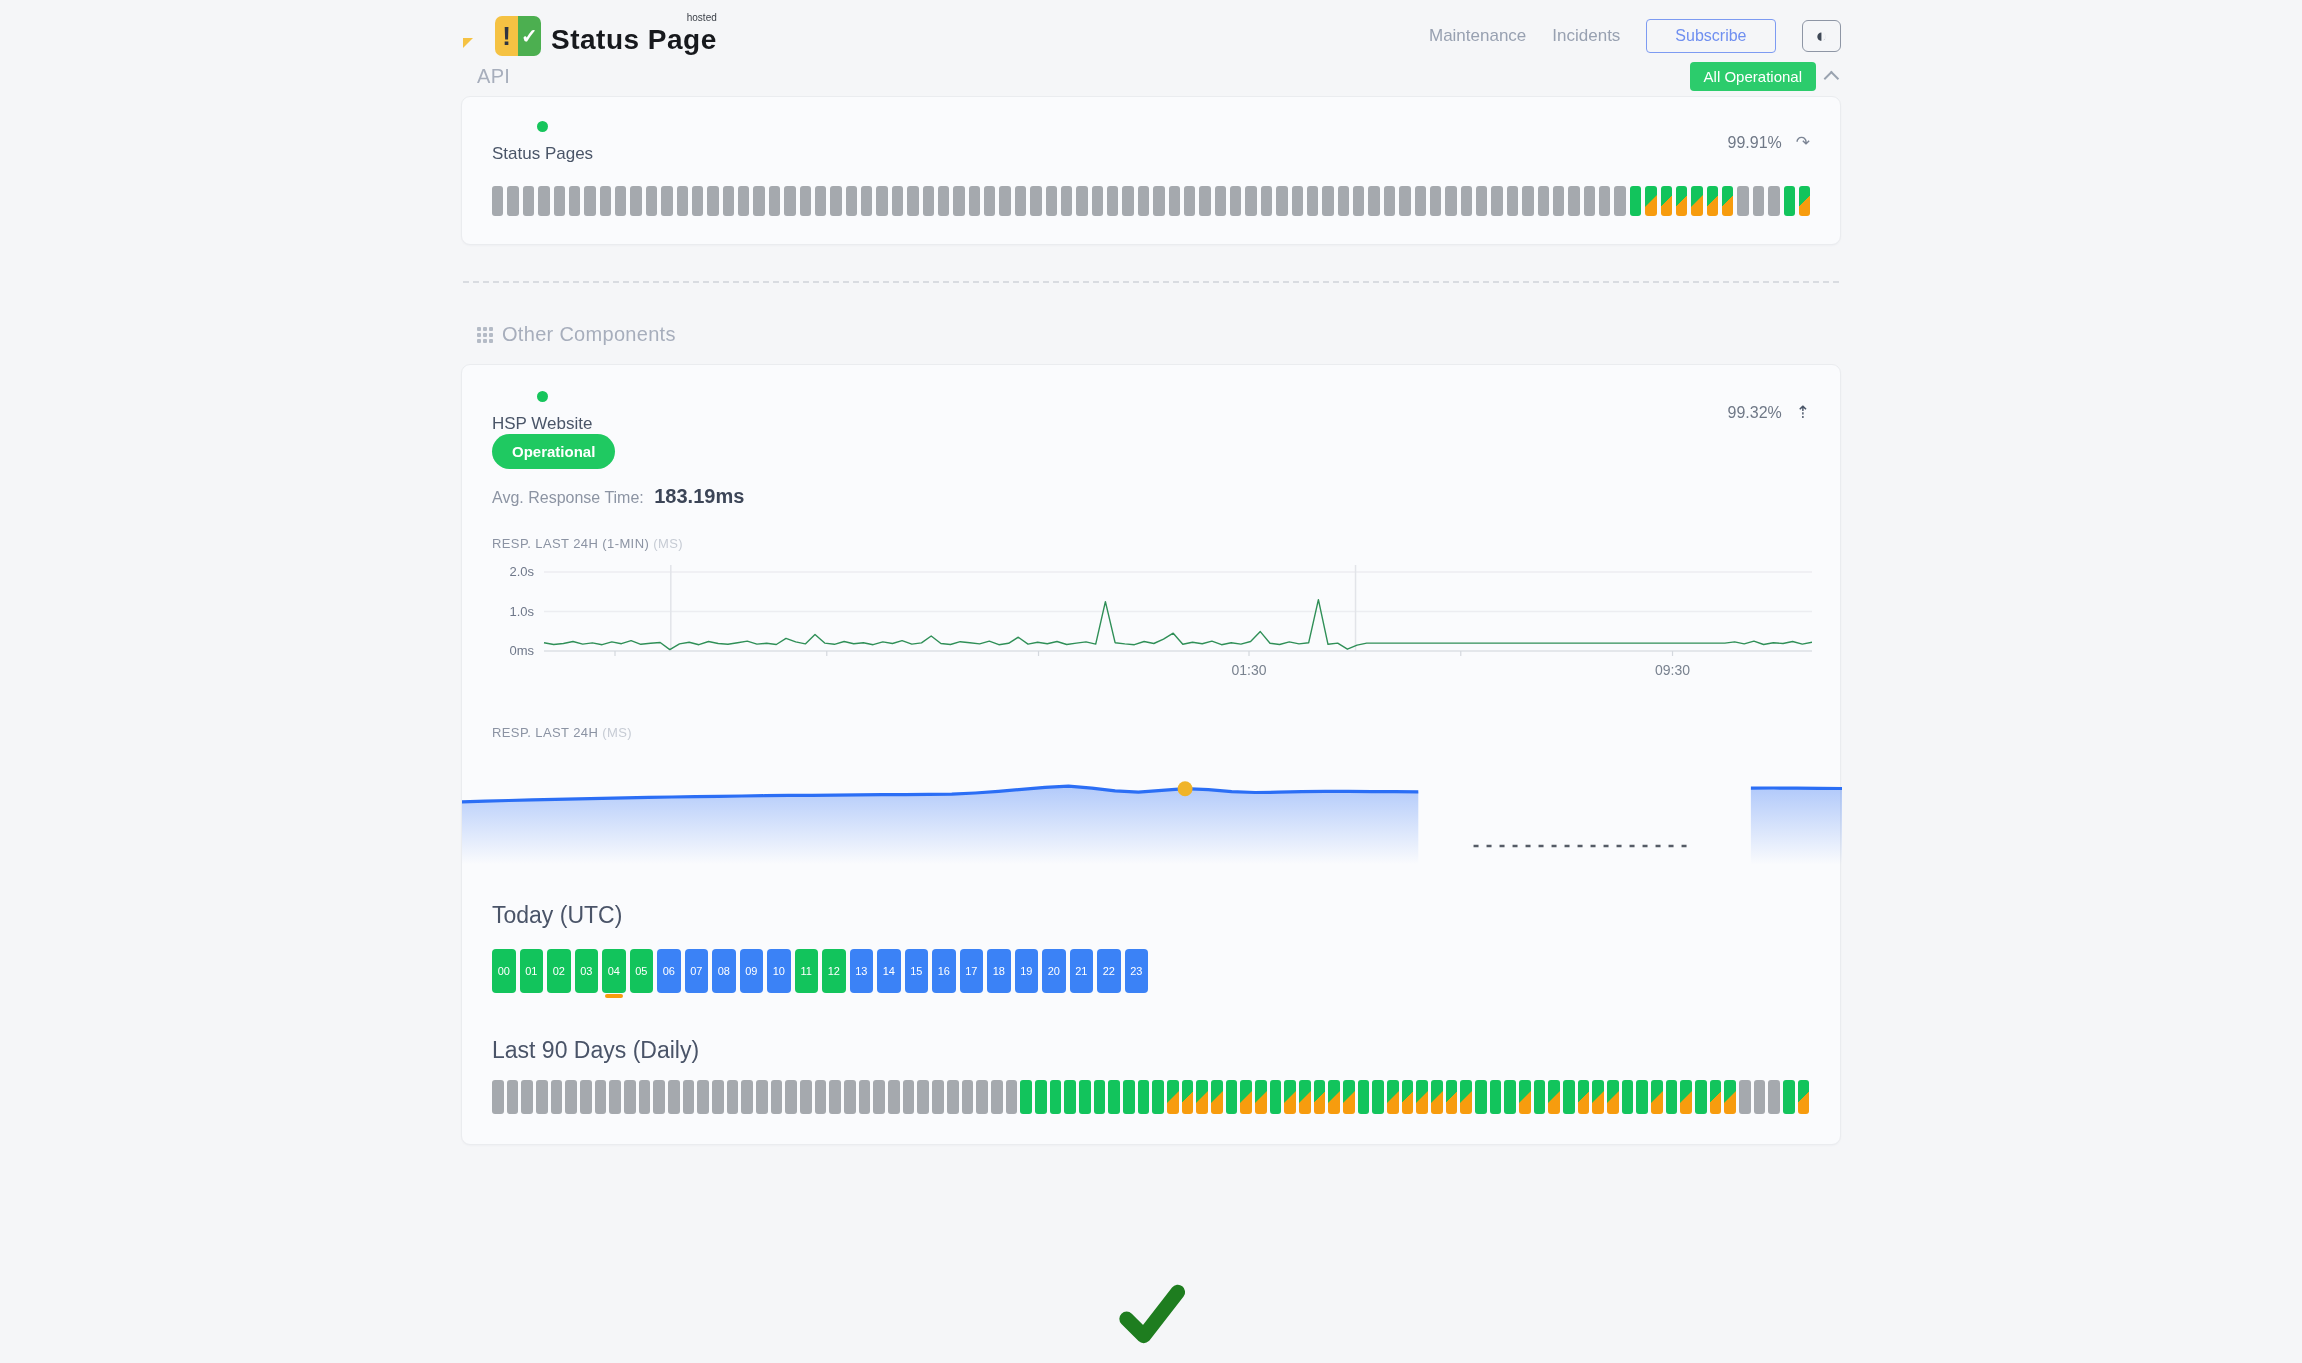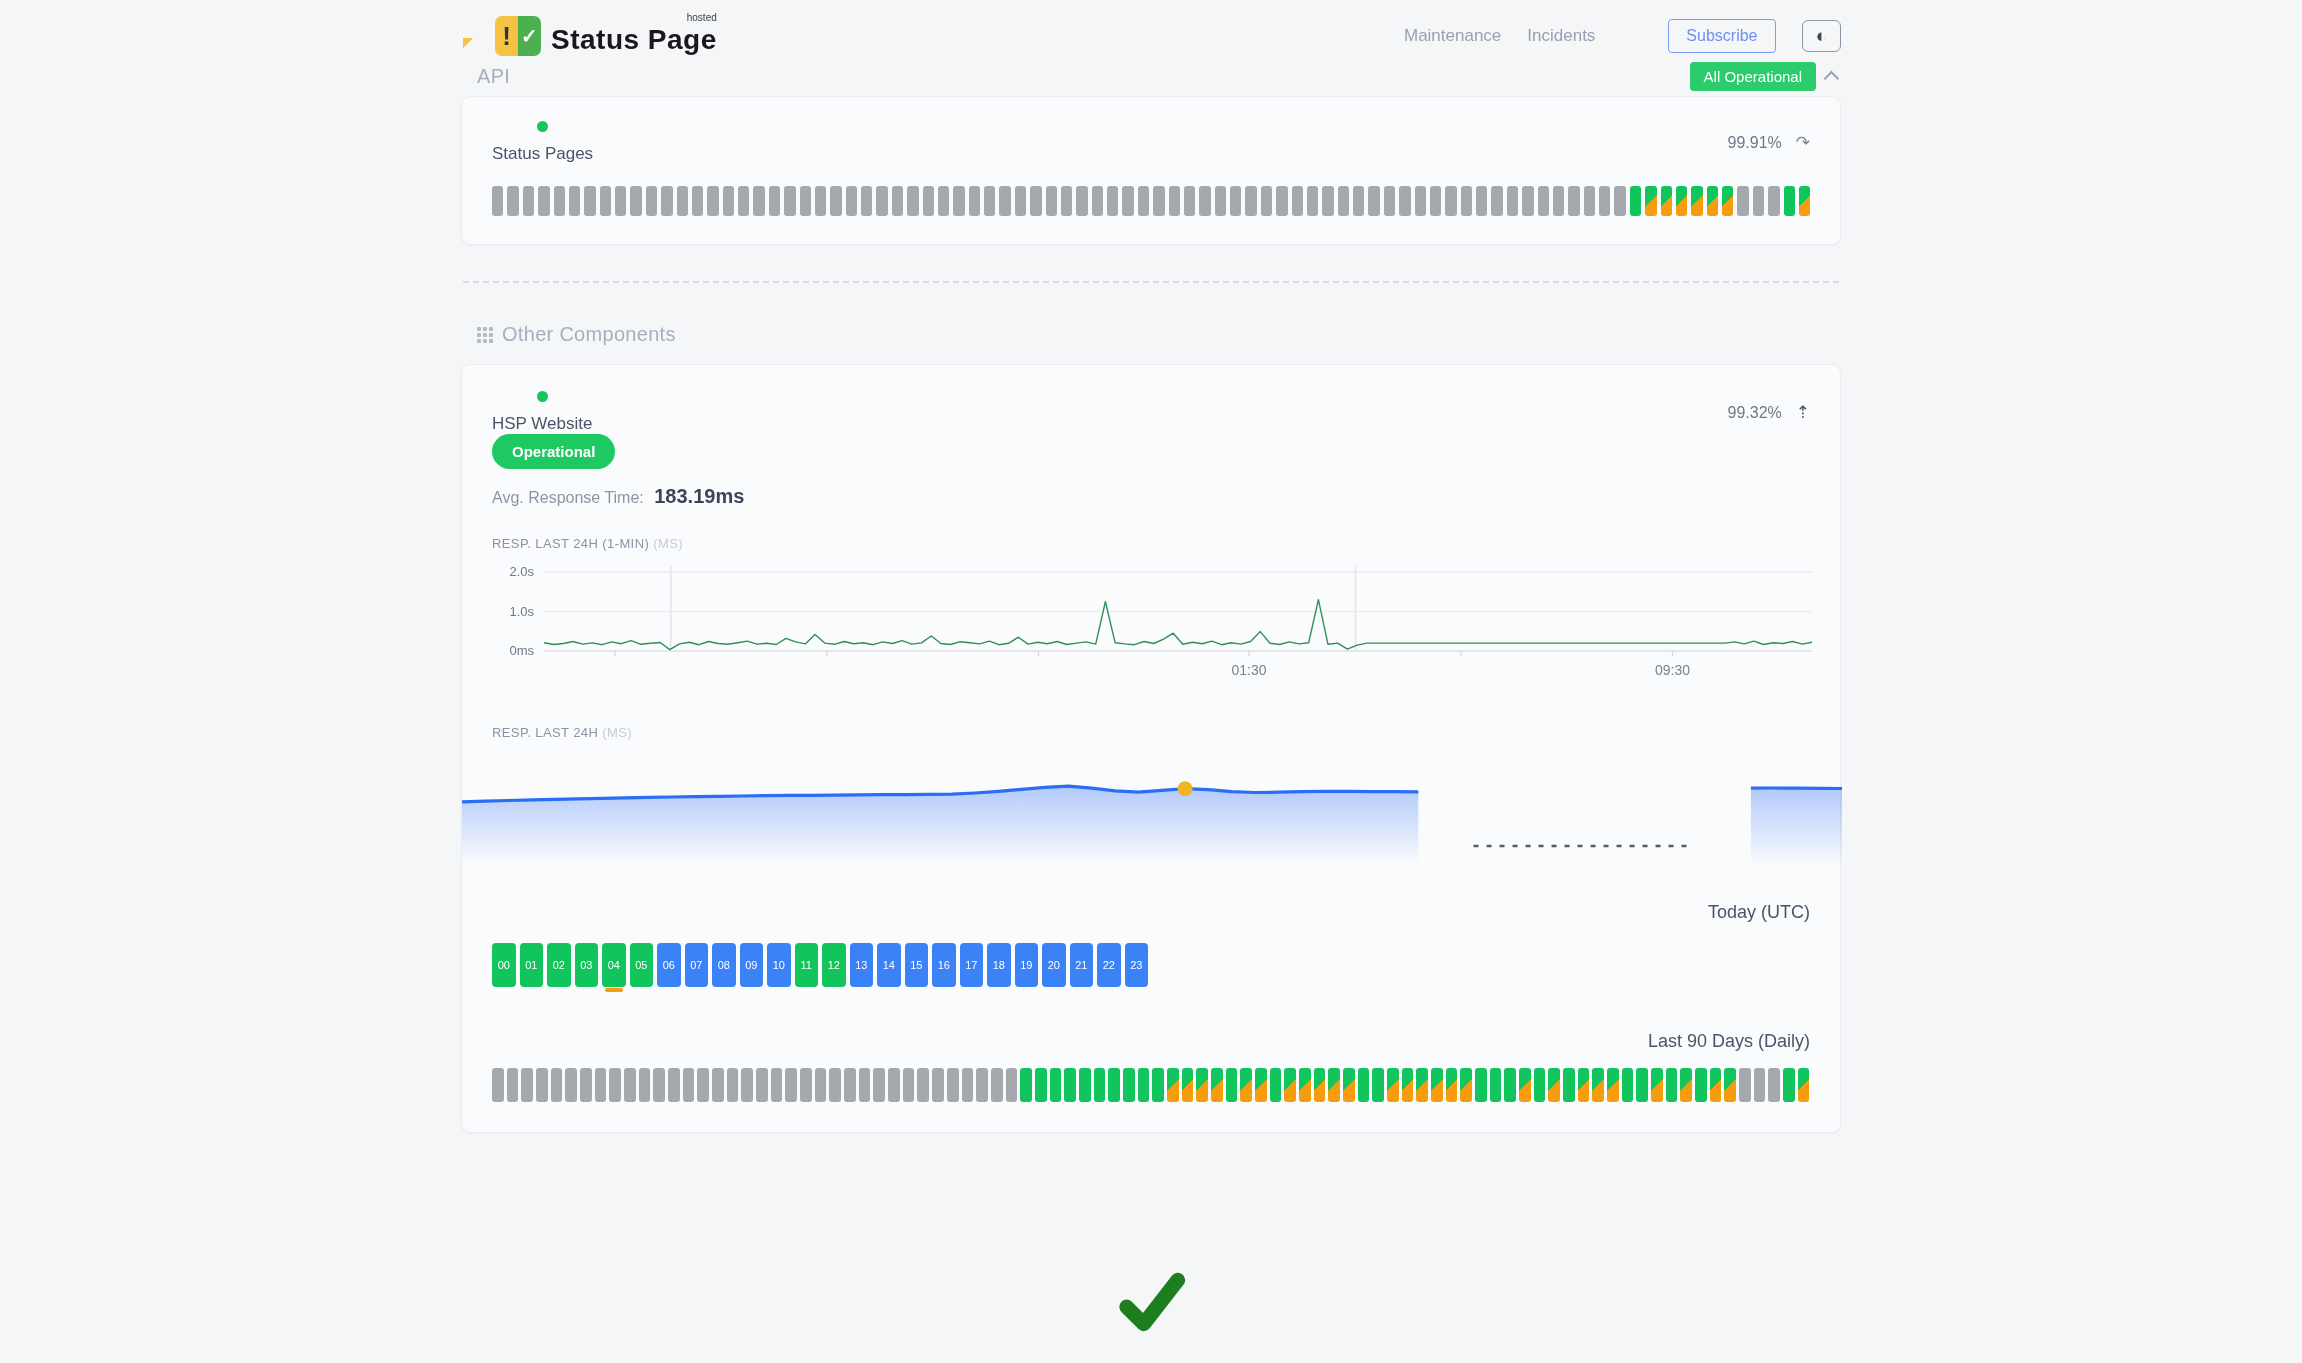--- a/index.html
+++ b/index.html
@@ -16,21 +16,21 @@
   .logo-right { width:50%; background:#4caf50; color:#fff; font-weight:bold; font-size:20px;
     display:flex; align-items:center; justify-content:center; }
   .logo-tail { position:absolute; left:2px; top:46px; width:0; height:0; margin-top:-8px;
     border-left:10px solid #f5c243; border-bottom:10px solid transparent; }
   .logo-textwrap { margin-left:10px; position:relative; }
   .logo-title { font-size:28px; font-weight:bold; color:#17191d; letter-spacing:.5px; margin-top:8px;}
   .logo-sup { position:absolute; top:-4px; right:0; font-size:10px; color:#3a3f47;margin-left:34px; }
   .nav { display:flex; align-items:center; gap:26px; }
   .nav-link { color:#98a1b1; font-size:17px; cursor:pointer; }
   .btn-subscribe { color:#6f8ff0; border:1.5px solid #7d9bf2; border-radius:4px;
-    font-size:16px; padding:7px 17px; background:transparent; cursor:pointer;margin-left:47px; }
+    font-size:16px; padding:7px 28px; background:transparent; cursor:pointer; }
   .btn-toggle { border:1.5px solid #8e96a5; border-radius:6px; background:transparent;
     padding:4px 13px; font-size:19px; color:#3f4856; cursor:pointer; line-height:1.2; }
 
   
   .row-api { display:flex; justify-content:space-between; align-items:center; margin-top:2px; padding:0 2px 0 16px; height:28px;}
   .section-title { color:#a7aebc; font-size:20px; letter-spacing:.3px; display:flex; align-items:center; gap:9px;}
   .badge-wrap { display:flex; align-items:center; gap:12px; }
   .badge-green { background:#2ccc6c; color:#fff; font-size:15px; padding:6px 14px; border-radius:4px; }
   .chev-up { width:11px; height:11px; border-left:2px solid #9aa3b0; border-top:2px solid #9aa3b0;
     transform:rotate(45deg) translateY(3px); cursor:pointer; }
@@ -59,21 +59,21 @@
   .card2 { margin-top:18px; padding:26px 30px 30px 30px; }
 
   .status-pill { display:inline-block; background:#1fc961; color:#fff; font-weight:bold;
     font-size:15px; padding:9px 20px; border-radius:18px; }
   .avg-row { margin-top:16px; font-size:16px; color:#8c94a3; }
   .avg-val { color:#3c4557; font-size:20px; font-weight:bold; margin-left:6px; }
   .chart-label { margin-top:28px; font-size:13px; color:#8b93a3; letter-spacing:.4px; }
   .chart-label .unit { color:#c6cbd4; }
 
   .chart1-wrap { margin-top:14px; }
-  .today-title, .days-title { color:#4a5468; font-size:18px; font-weight:500;text-align:right; }
+  .today-title, .days-title { color:#4a5468; font-size:23px; font-weight:500; }
   .today-title { margin-top:20px; }
   .hours { display:flex; gap:4px; margin-top:20px; }
   .hour { position:relative; width:23.5px; height:44px; border-radius:4px; color:#fff;
     font-size:11px; display:flex; align-items:center; justify-content:center; }
   .hour.up { background:#12c45c; }
   .hour.nodata { background:#3b82f6; }
   .hour .strip { position:absolute; left:3px; right:3px; bottom:-5px; height:4px; border-radius:2px; background:#f79c0e; }
   .days-title { margin-top:44px; }
   .bars90 { display:flex; gap:3px; margin-top:16px; }
   .bars90 .bar { flex:1; height:34px; border-radius:3px; }

